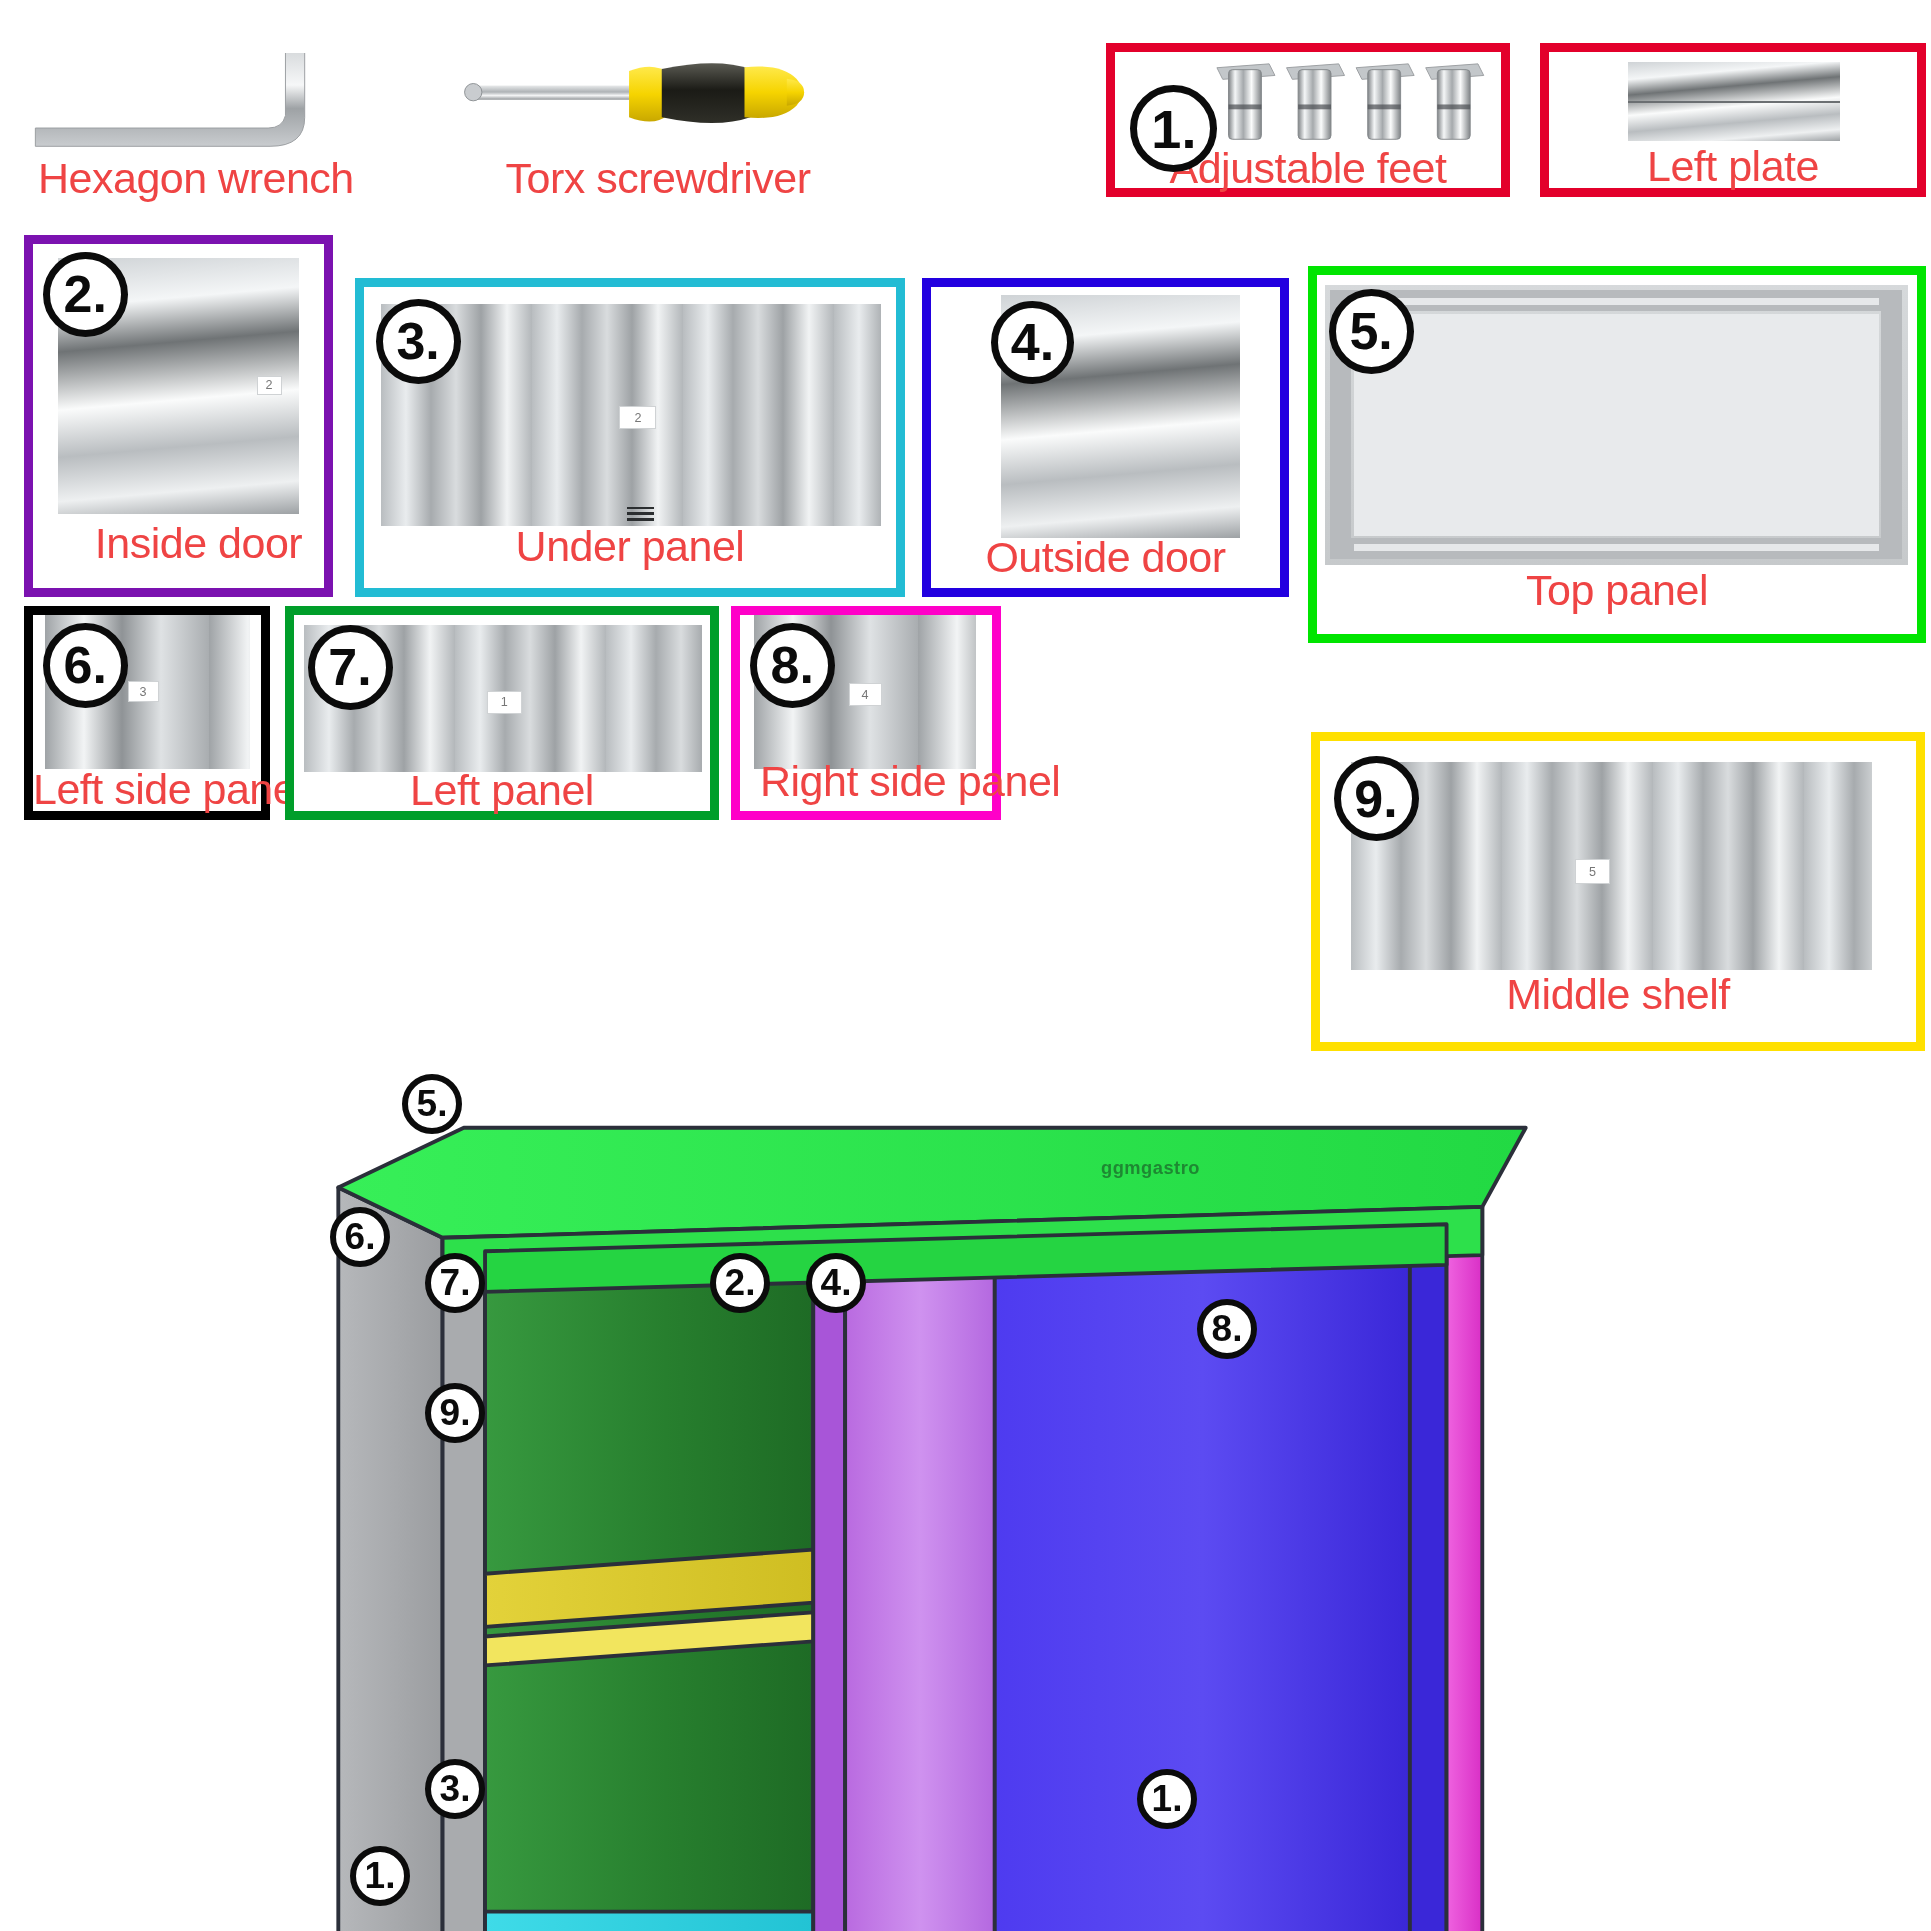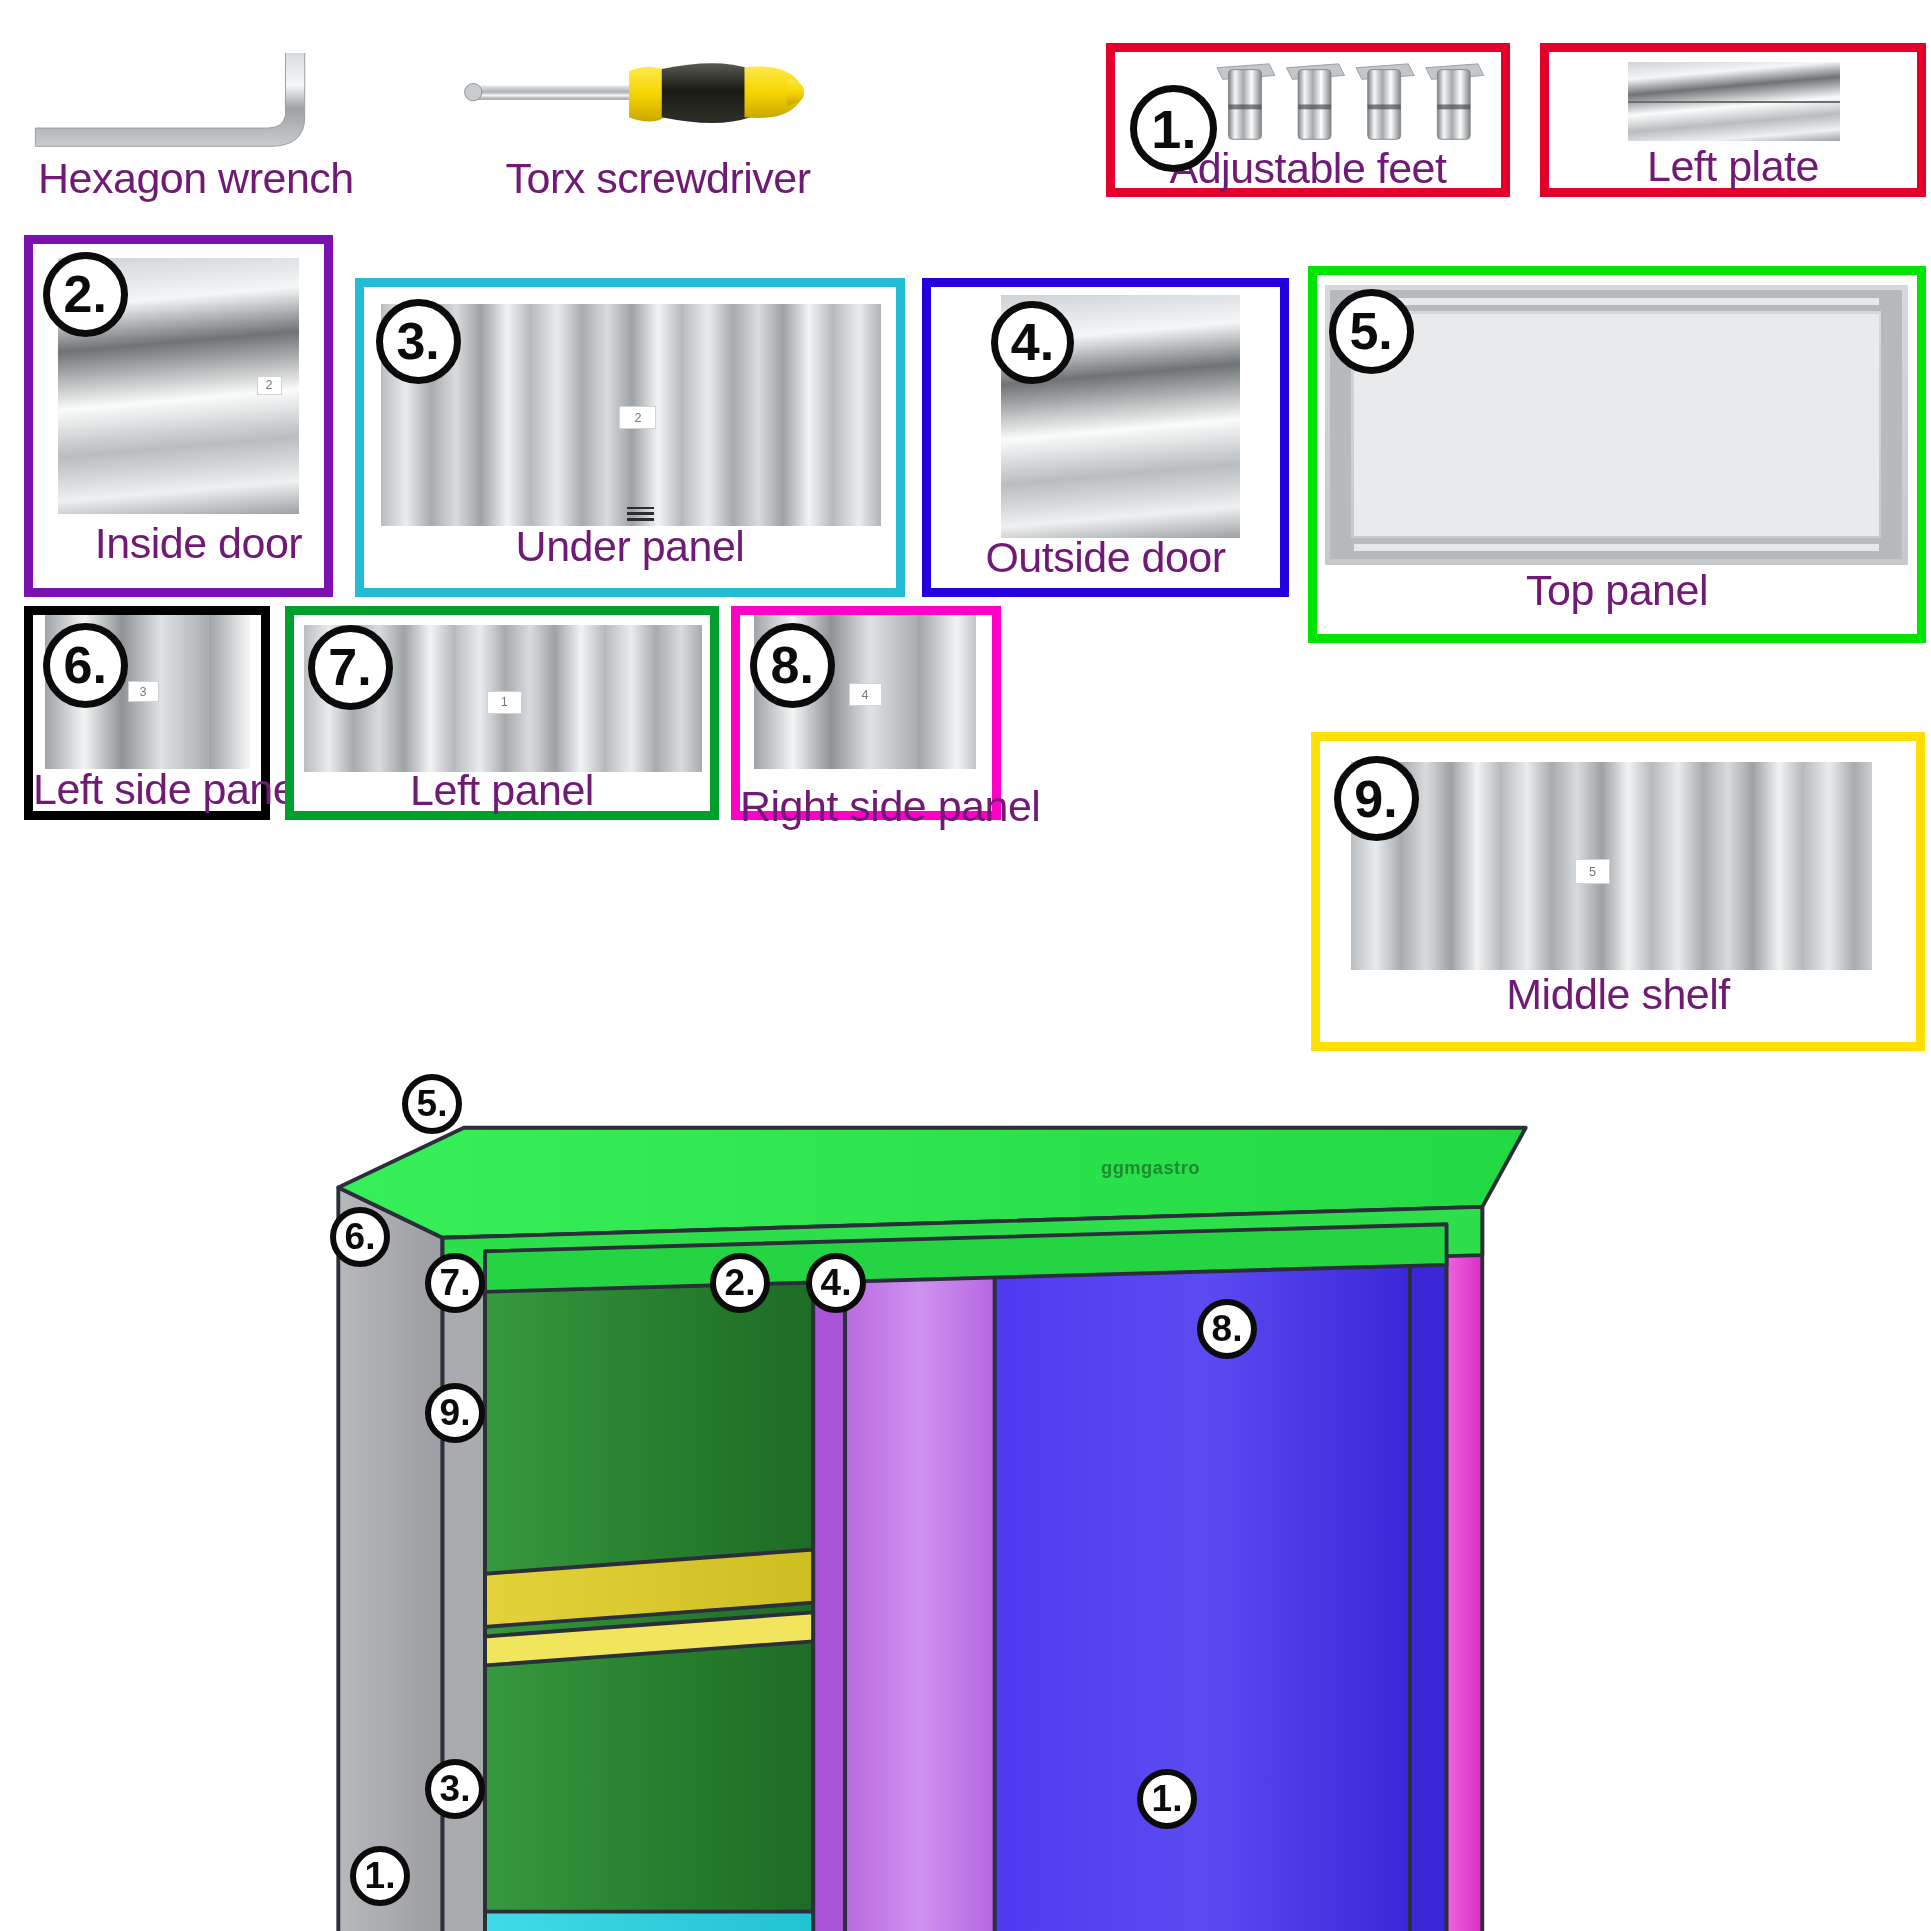--- a/index.html
+++ b/index.html
@@ -1,20 +1,20 @@
 <!DOCTYPE html>
 <html><head>
 <meta charset="utf-8">
 <style>
   html,body{margin:0;padding:0;background:#ffffff;}
   body{width:1931px;height:1931px;position:relative;
        font-family:"Liberation Sans","DejaVu Sans",sans-serif;
        overflow:hidden;}
 
-  .cap{color:#701a75;font-weight:400;text-align:center;letter-spacing:-0.5px;
+  .cap{color:#ef4444;font-weight:400;text-align:center;letter-spacing:-0.5px;
        line-height:1;white-space:nowrap;}
 
   
   .badge{position:absolute;border-radius:50%;background:#fff;border:7.7px solid #0b0b0b;
          display:flex;align-items:center;justify-content:center;
          font-weight:700;color:#0b0b0b;z-index:40;box-sizing:border-box;}
 
   
   #toolrow{position:absolute;left:0;top:0;width:1931px;height:220px;}
   #hexwrench{position:absolute;left:27px;top:53px;width:338px;height:101px;}
@@ -215,21 +215,21 @@
 
 <div class="box" style="left:731px;top:606px;width:270px;height:214px;border:9.7px solid #ff00c8;">
   <div class="badge" style="left:9.7px;top:7.7px;width:85px;height:85px;font-size:52px;">
     <span>8.</span>
   </div>
   <div class="photo metal2" style="left:13.5px;top:0px;width:222px;height:154px;">
     <div class="tag" style="left:95px;top:68px;width:31px;height:21px;">
       <span>4</span>
     </div>
   </div>
-  <div class="cap boxcap" style="top:170px;">Right side panel</div>
+  <div class="cap boxcap" style="top:145px;padding-left:20px;">Right side panel</div>
 </div>
 
 <div class="box" style="left:1311px;top:732px;width:614px;height:319px;border:9.7px solid #ffe000;">
   <div class="badge" style="left:13.5px;top:15.4px;width:85px;height:85px;font-size:52px;">
     <span>9.</span>
   </div>
   <div class="photo metal" style="left:31px;top:21px;width:521px;height:208px;">
     <div class="tag" style="left:224px;top:97px;width:33px;height:23px;">
       <span>5</span>
     </div>

